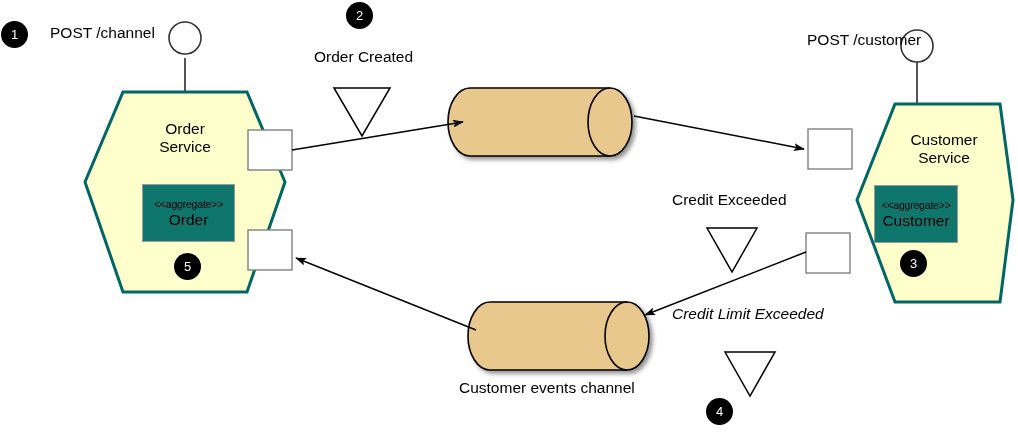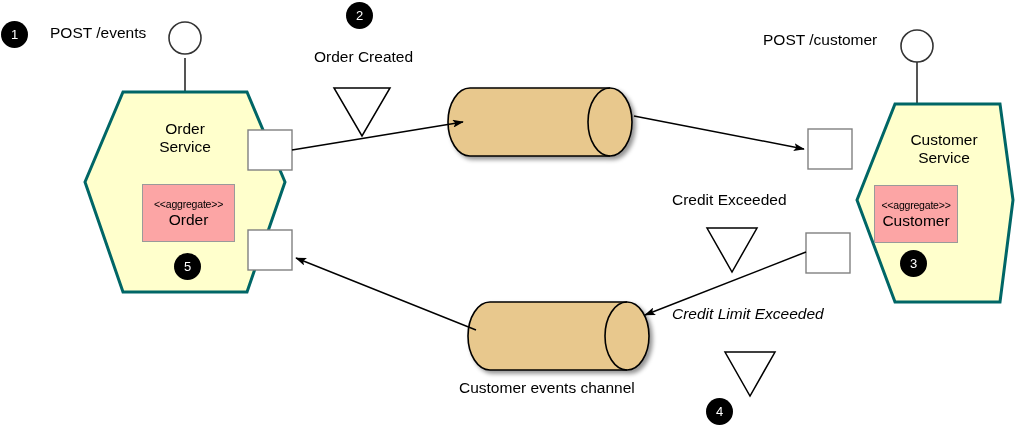--- a/index.html
+++ b/index.html
@@ -30,21 +30,21 @@
     white-space: nowrap;
     font-family: "Liberation Sans", sans-serif;
     color: #000000;
     line-height: 1.18;
   }
   .lbl-plain  { font-size: 15.5px; }
   .lbl-svc    { font-size: 15.5px; text-align: center; }
   .lbl-chan   { font-size: 15.5px; }
   .agg-box {
     position: absolute;
-    background: #fca5a5;
+    background: #0f766e;
     border: 1px solid #9a9a9a;
     box-sizing: border-box;
     text-align: left;
     display: flex;
     flex-direction: column;
     justify-content: center;
     align-items: center;
   }
   .agg-stereo { font-size: 10.5px; letter-spacing: -0.2px; }
   .agg-name   { font-size: 15.5px; margin-top: 1px; }
@@ -115,23 +115,23 @@
 
     <line x1="292" y1="150" x2="463" y2="122" stroke="#000000" stroke-width="1.5" marker-end="url(#arrowhead)"></line>
 
     <line x1="634" y1="116" x2="804" y2="149" stroke="#000000" stroke-width="1.5" marker-end="url(#arrowhead)"></line>
 
     <line x1="806" y1="252" x2="645" y2="315" stroke="#000000" stroke-width="1.5" marker-end="url(#arrowhead)"></line>
 
     <line x1="476" y1="330" x2="296" y2="258" stroke="#000000" stroke-width="1.5" marker-end="url(#arrowhead)"></line>
   </svg>
 
-  <div class="lbl lbl-plain" style="left:50px; top:24px;">POST /events</div>
+  <div class="lbl lbl-plain" style="left:50px; top:24px;">POST /channel</div>
 
-  <div class="lbl lbl-plain" style="left:763px; top:31px;">POST /customer</div>
+  <div class="lbl lbl-plain" style="left:807px; top:31px;">POST /customer</div>
 
   <div class="lbl lbl-svc" style="left:124px; top:120px; width:122px;">Order</div>
   <div class="lbl lbl-svc" style="left:124px; top:138px; width:122px;">Service</div>
 
   <div class="lbl lbl-svc" style="left:879px; top:131px; width:130px;">Customer</div>
   <div class="lbl lbl-svc" style="left:879px; top:149px; width:130px;">Service</div>
 
   <div class="agg-box" style="left:142px; top:184px; width:93px; height:58px;">
     <div class="agg-stereo">&lt;&lt;aggregate&gt;&gt;</div>
     <div class="agg-name">Order</div>

